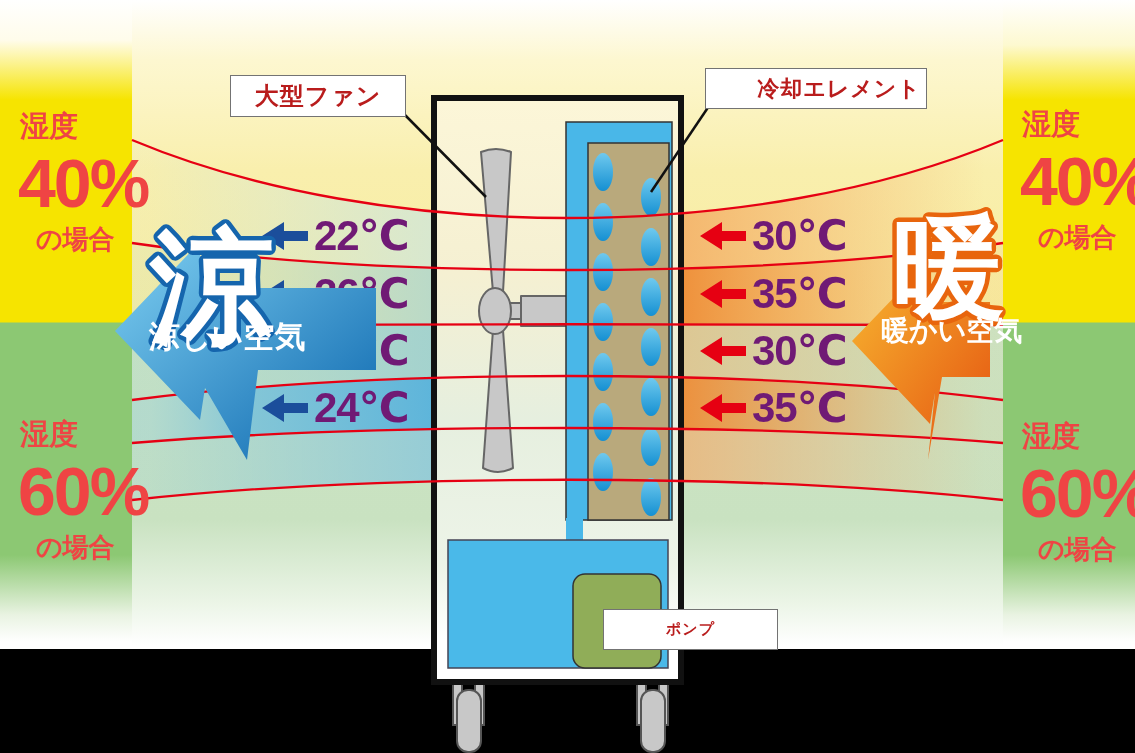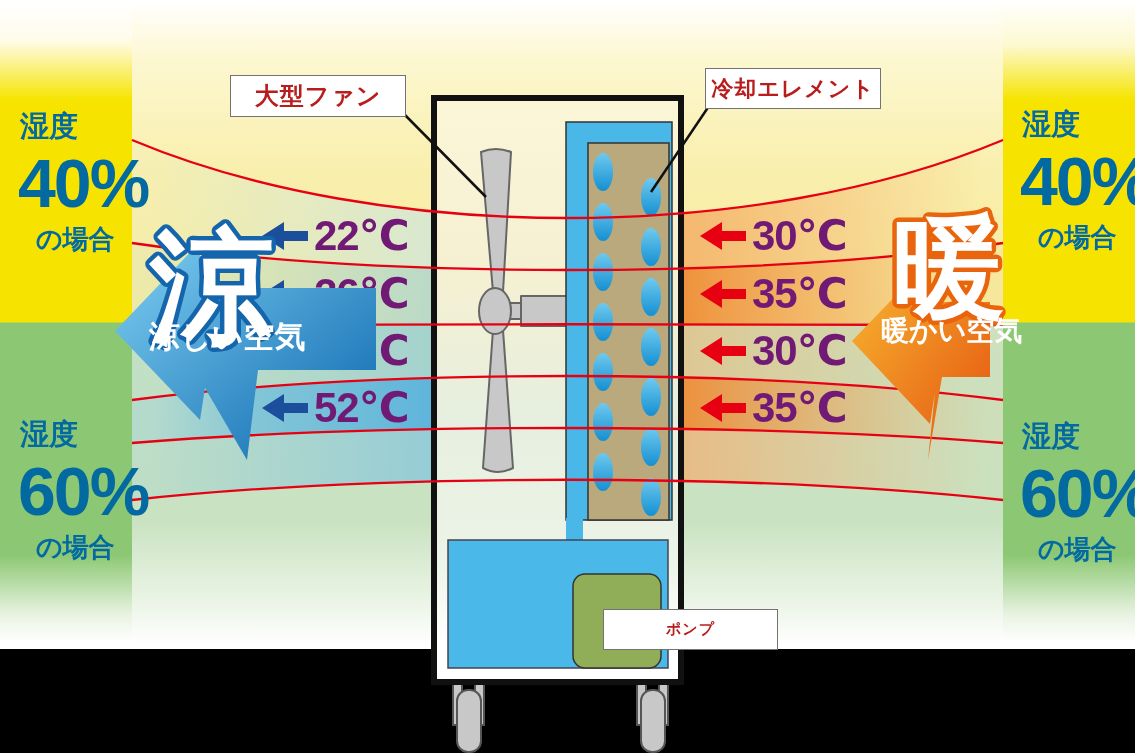--- a/index.html
+++ b/index.html
@@ -33,21 +33,21 @@
     background:#ffffff;border:1px solid #737373;z-index:5;
     display:flex;align-items:center;justify-content:center;
     font-weight:bold;color:#b91c1c;letter-spacing:1px;font-family:Liberation Serif, serif;
   }
   
   .temp-row{display:flex;align-items:center;gap:6px;z-index:5;}
   .temp-row .temp-text{
     font-size:42px;font-weight:bold;color:#701a75;line-height:1;letter-spacing:-1px;
   }
   
-  .humidity{z-index:5;color:#0369a1;font-weight:bold;line-height:1;}
+  .humidity{z-index:5;color:#ef4444;font-weight:bold;line-height:1;}
   .humidity .h-line1{font-size:29px;margin:0 0 8px 2px;}
   .humidity .h-line2{font-size:68px;letter-spacing:-2px;margin:0 0 9px 0;}
   .humidity .h-line3{font-size:26px;margin-left:18px;}
 </style>
 </head>
 <body>
 
 <div id="canvas">
 
   <div class="abs" id="band-left"></div>
@@ -205,21 +205,21 @@
     </defs>
     <polygon fill="url(#gCool)" points="115,331 200,242 200,288 376,288 376,370 258,370 247,460 205,388 200,420"></polygon>
     <polygon fill="url(#gWarm)" points="852,341 930,260 930,302 990,302 990,377 942,377 928,460 935,392 930,424"></polygon>
     <text x="150" y="330" font-size="124" font-weight="bold" fill="#ffffff" stroke="#1565ad" stroke-width="9" stroke-linejoin="round" style="paint-order:stroke">涼</text>
     <text x="149" y="347" font-size="31" font-weight="bold" fill="#ffffff">涼しい空気</text>
     <text x="893" y="306" font-size="112" font-weight="bold" fill="#ffffff" stroke="#e8650d" stroke-width="9" stroke-linejoin="round" style="paint-order:stroke">暖</text>
     <text x="881" y="340" font-size="28" font-weight="bold" fill="#ffffff">暖かい空気</text>
   </svg>
 
   <div class="abs callout" style="left:230px;top:75px;width:174px;height:40px;font-size:24px;">大型ファン</div>
-  <div class="abs callout" style="left:705px;top:68px;width:174px;height:39px;font-size:22px;">冷却エレメント</div>
+  <div class="abs callout" style="left:705px;top:68px;width:174px;height:39px;font-size:22px;padding-left:46px;">冷却エレメント</div>
   <div class="abs callout" style="left:603px;top:609px;width:173px;height:39px;font-size:15px;">ポンプ</div>
 
   <div class="abs temp-row" style="left:262px;top:215px;">
     <svg width="46" height="28">
         <polygon points="0,14 22,0 22,9 46,9 46,19 22,19 22,28" fill="#1b4e9b"></polygon>
       </svg>
     <span class="temp-text">22℃</span>
   </div>
   <div class="abs temp-row" style="left:262px;top:273px;">
     <svg width="46" height="28">
@@ -230,21 +230,21 @@
   <div class="abs temp-row" style="left:262px;top:330px;">
     <svg width="46" height="28">
         <polygon points="0,14 22,0 22,9 46,9 46,19 22,19 22,28" fill="#1b4e9b"></polygon>
       </svg>
     <span class="temp-text">25℃</span>
   </div>
   <div class="abs temp-row" style="left:262px;top:387px;">
     <svg width="46" height="28">
         <polygon points="0,14 22,0 22,9 46,9 46,19 22,19 22,28" fill="#1b4e9b"></polygon>
       </svg>
-    <span class="temp-text">52℃</span>
+    <span class="temp-text">24℃</span>
   </div>
 
   <div class="abs temp-row" style="left:700px;top:215px;">
     <svg width="46" height="28">
         <polygon points="0,14 22,0 22,9 46,9 46,19 22,19 22,28" fill="#e60012"></polygon>
       </svg>
     <span class="temp-text">30℃</span>
   </div>
   <div class="abs temp-row" style="left:700px;top:273px;">
     <svg width="46" height="28">

